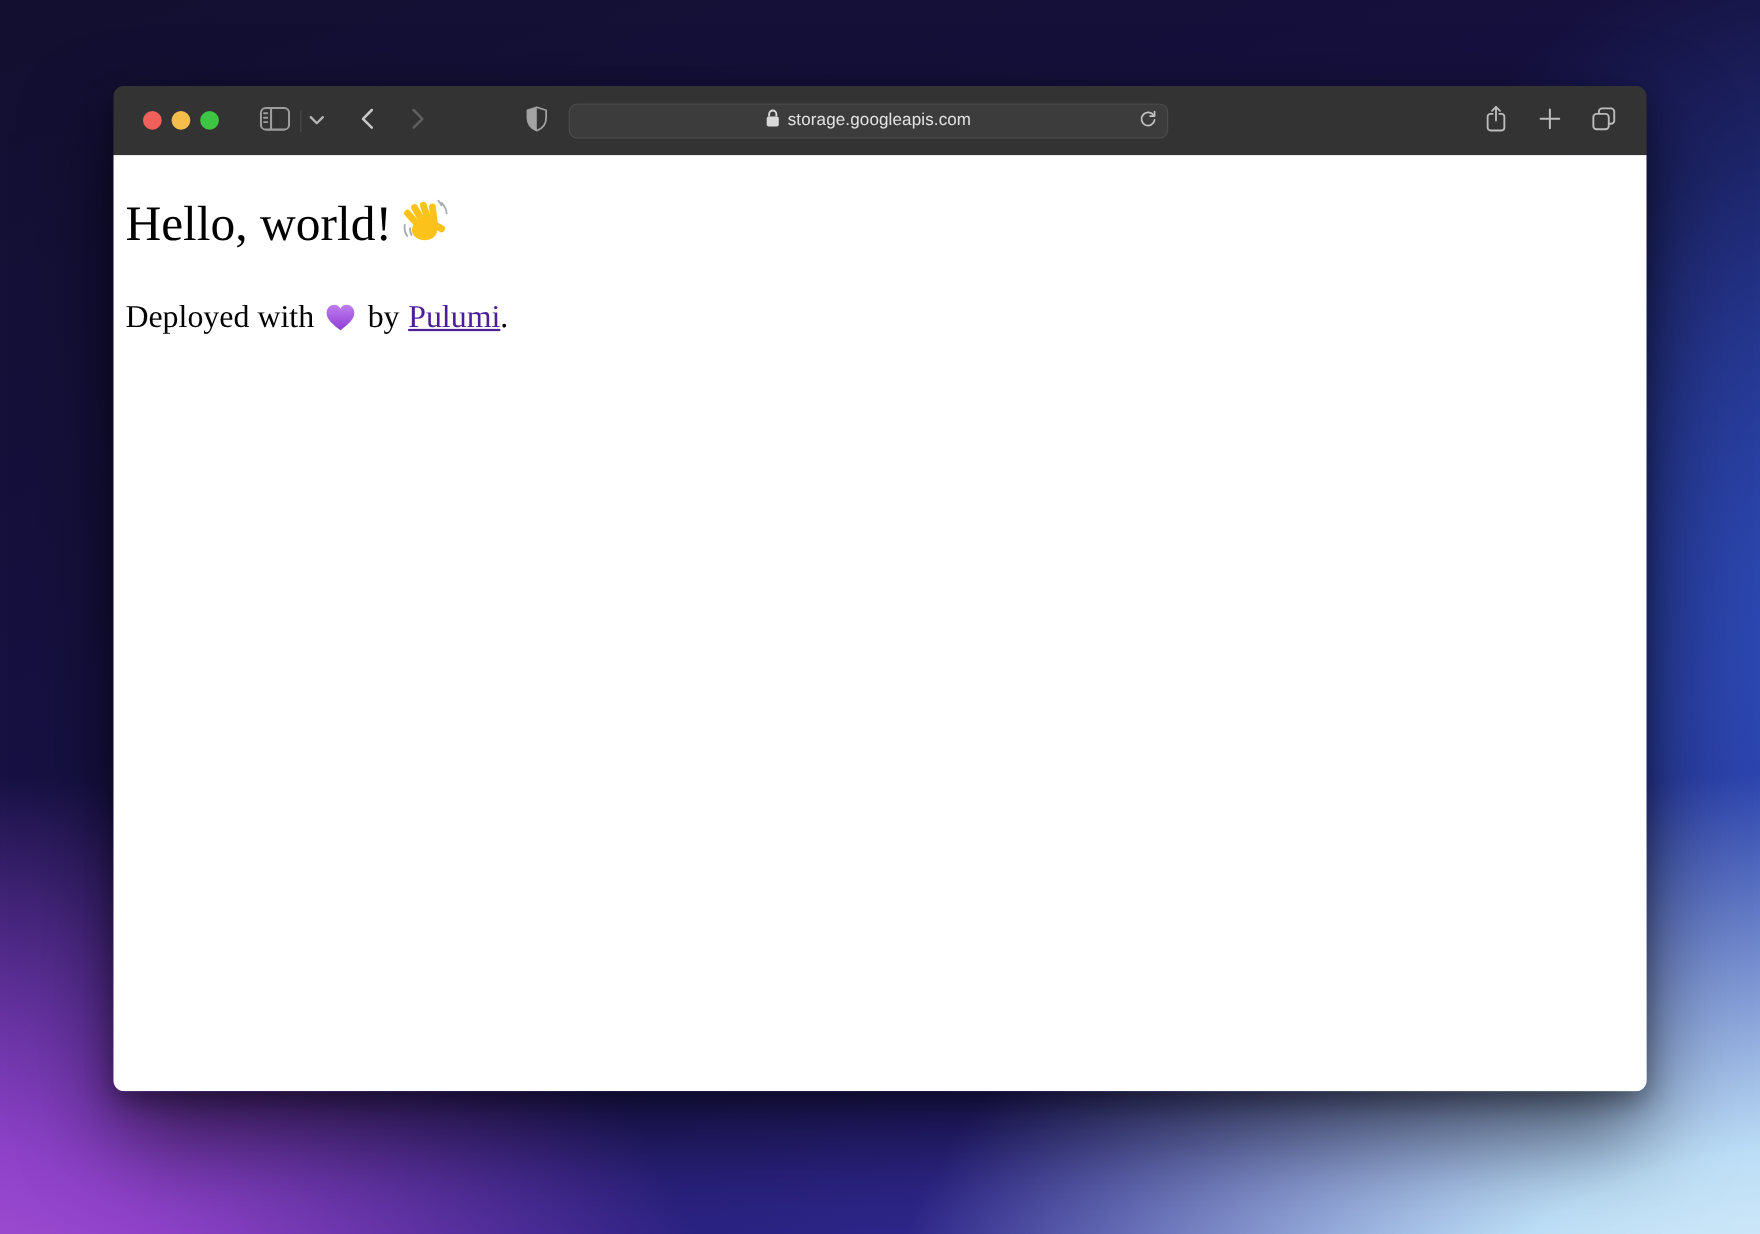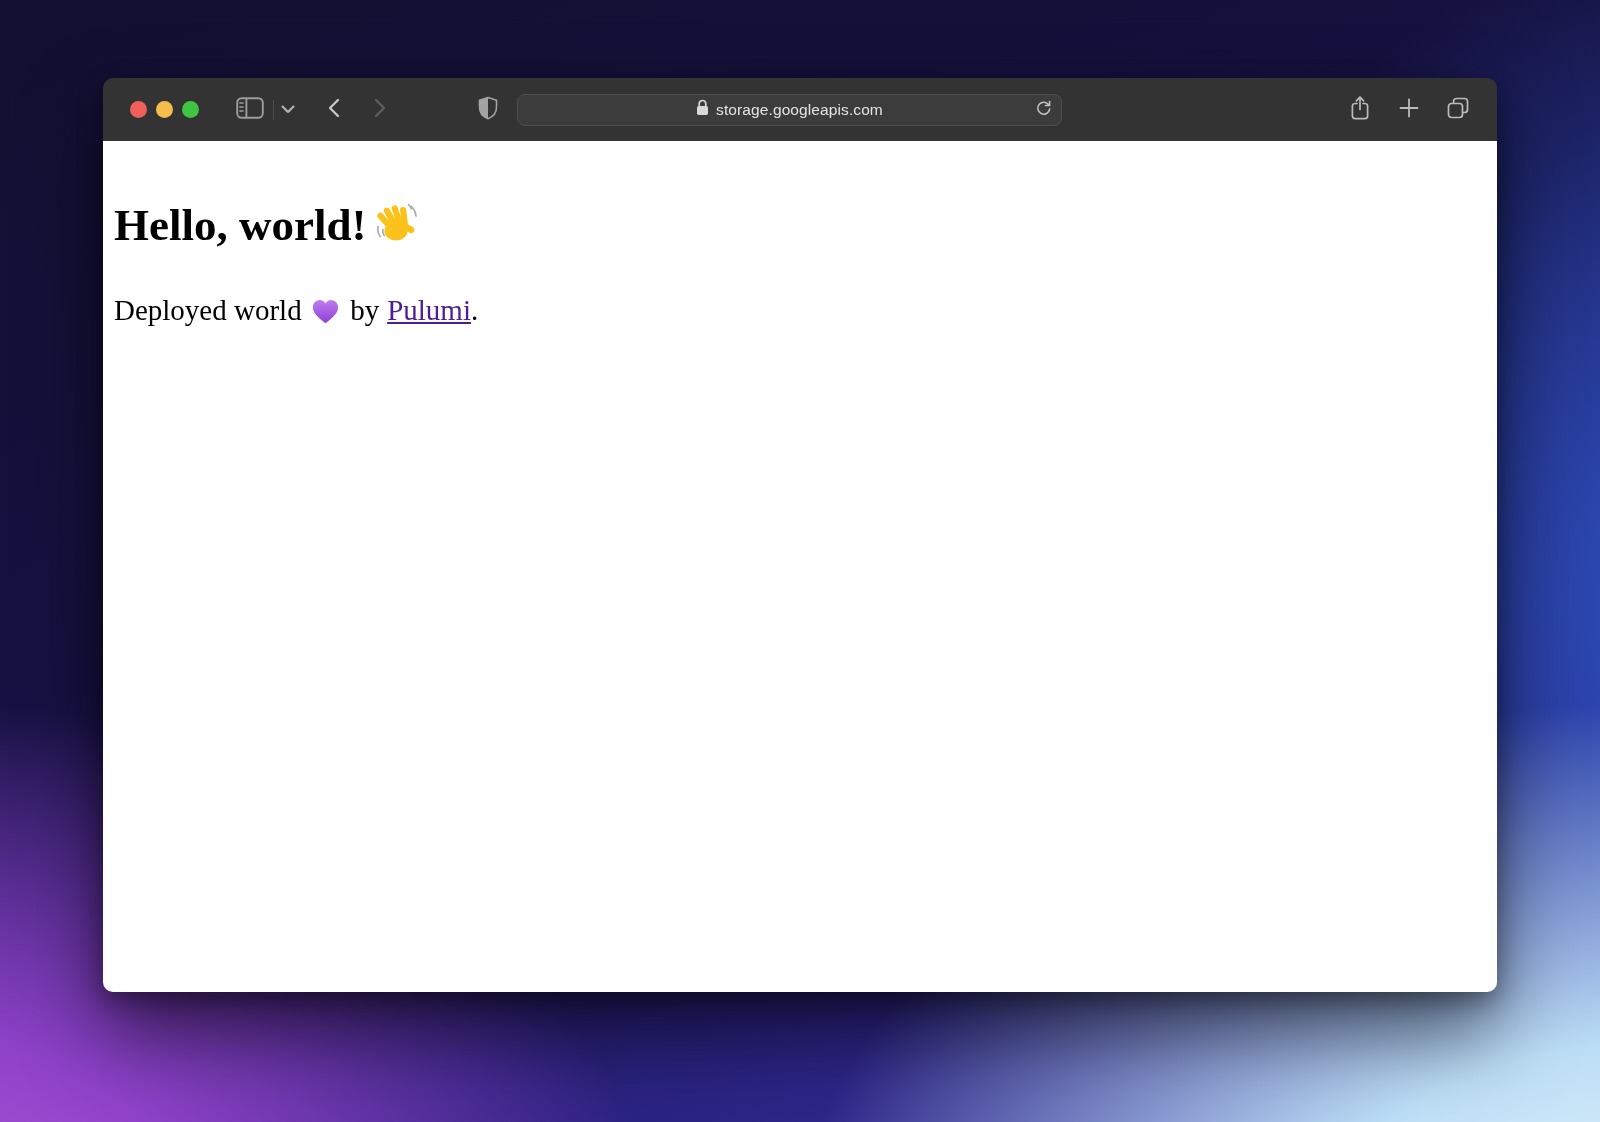--- a/index.html
+++ b/index.html
@@ -78,22 +78,22 @@
   .right-group { margin-left: auto; margin-right: 24px; display: flex; gap: 19px; }
 
   
   .content {
     flex: 1 1 auto;
     background: #ffffff;
     font-family: "Liberation Serif", serif;
     color: #000000;
   }
   h1.page-h1 {
-    margin: 60px 0 0 11px;
-    font-size: 45px; line-height: 1.1; font-weight: 700;
+    margin: 38px 0 0 11px;
+    font-size: 45px; line-height: 1.1; font-weight: 400;
   }
   .wave-svg { vertical-align: -6px; margin-left: 9px; }
   p.deploy {
     margin: 37px 0 0 11px;
     font-size: 29px; line-height: 1.15;
   }
   .heart-svg { vertical-align: -5px; margin: 0 2px; }
   .sp-r { margin-right: 0.27em; }
   .sp-l { margin-left: 0.27em; margin-top: 21px; }
   a.pulumi-link { color: #4c1d95; text-decoration: underline; cursor: pointer; }
@@ -216,21 +216,21 @@
           <rect x="26" y="5" width="6.2" height="23" rx="3.1" transform="rotate(-7 29 16)"></rect>
           <ellipse cx="21" cy="29" rx="11.5" ry="9.5"></ellipse>
           <rect x="27" y="23" width="13" height="6.5" rx="3.25" transform="rotate(30 33.5 26)"></rect>
         </g>
         <path d="M36.5 4.5 Q40.5 8.5 41 14" fill="none" stroke="#a7adb3" stroke-width="1.7" stroke-linecap="round"></path>
         <path d="M33.5 2.5 Q35.5 4.5 36.3 6.8" fill="none" stroke="#a7adb3" stroke-width="1.7" stroke-linecap="round"></path>
         <path d="M3 24.5 Q2 30 5.2 34.5" fill="none" stroke="#a7adb3" stroke-width="1.7" stroke-linecap="round"></path>
         <path d="M7.8 27.5 Q7.4 30.8 9.2 33.6" fill="none" stroke="#a7adb3" stroke-width="1.7" stroke-linecap="round"></path>
       </svg></span></h1>
 
-      <p class="deploy"><span class="sp-r">Deployed world</span><span class="heart-svg"><svg width="29" height="27" viewBox="0 0 32 30">
+      <p class="deploy"><span class="sp-r">Deployed with</span><span class="heart-svg"><svg width="29" height="27" viewBox="0 0 32 30">
           <defs>
             <linearGradient id="heartGrad" x1="0" y1="0" x2="0" y2="1">
               <stop offset="0" stop-color="#c07ef0"></stop>
               <stop offset="1" stop-color="#8e3ed6"></stop>
             </linearGradient>
           </defs>
           <path d="M16 28 C8 22 2 16.5 2 10.5 C2 5.5 5.8 2.3 9.8 2.3 C12.5 2.3 14.8 3.9 16 6.2 C17.2 3.9 19.5 2.3 22.2 2.3 C26.2 2.3 30 5.5 30 10.5 C30 16.5 24 22 16 28 Z" fill="url(#heartGrad)"></path>
         </svg></span><span class="sp-l sp-r">by</span><a class="pulumi-link">Pulumi</a><span>.</span></p>
 
     </div>

